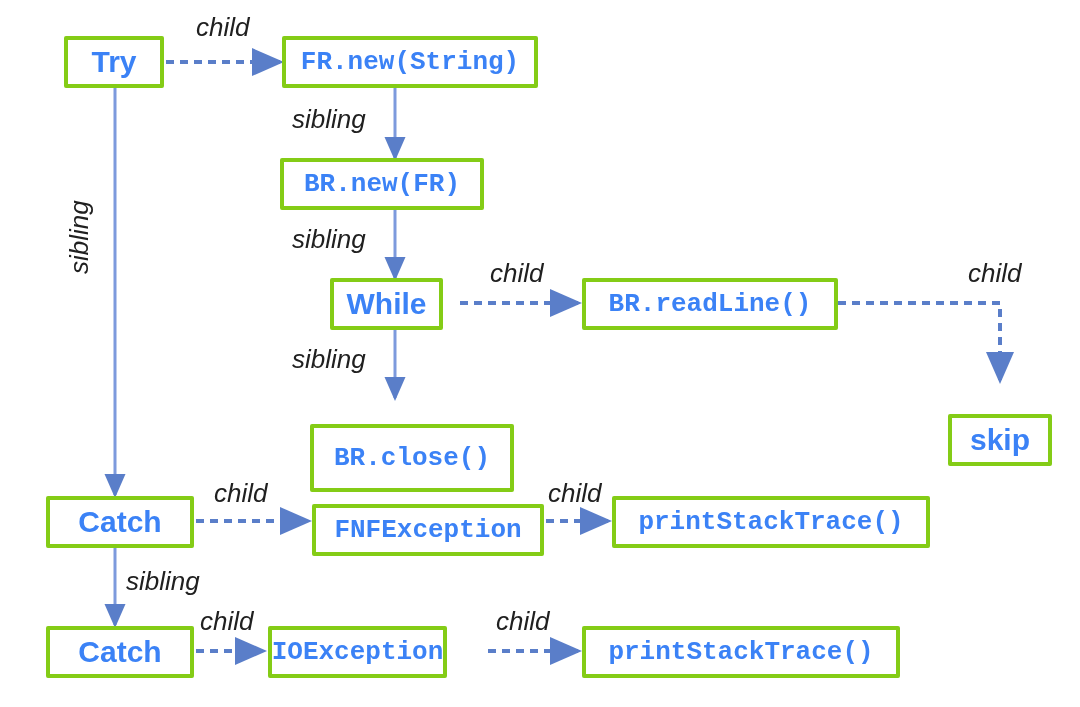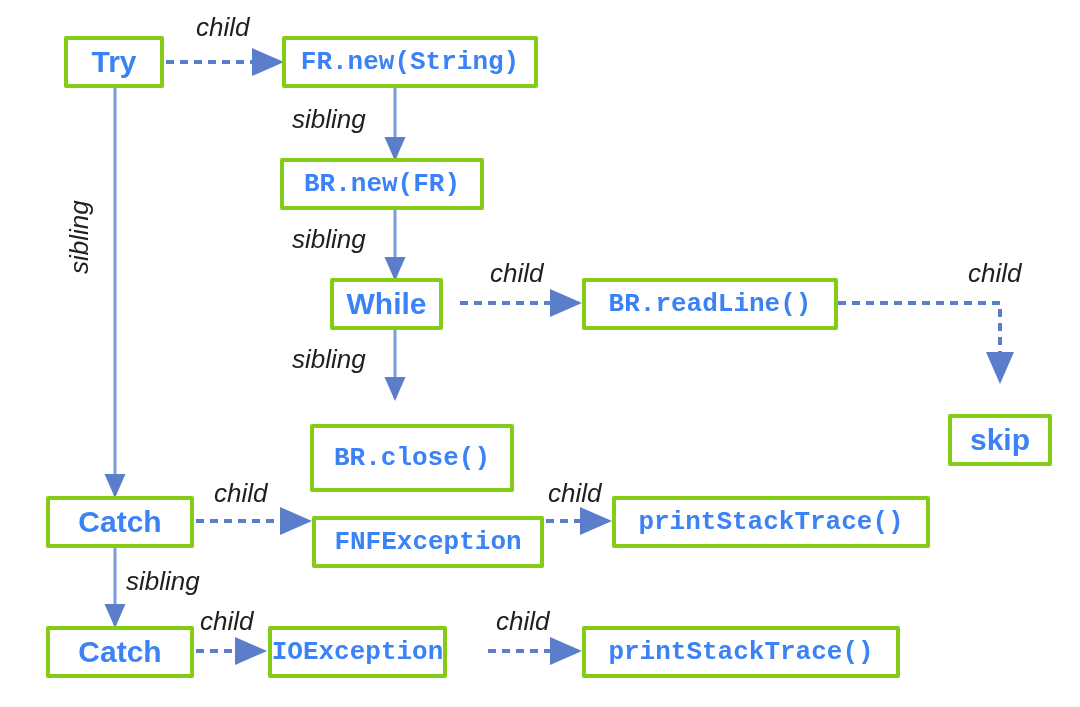--- a/index.html
+++ b/index.html
@@ -112,21 +112,21 @@
 </div>
 
 <div class="node" style="left:310px; top:398px; width:204px; height:68px;margin-top:26px;">
   <span class="label mono">BR.close()</span>
 </div>
 
 <div class="node" style="left:46px; top:496px; width:148px; height:52px;">
   <span class="label bold-sans">Catch</span>
 </div>
 
-<div class="node" style="left:312px; top:516px; width:232px; height:52px;text-align:right;">
+<div class="node" style="left:312px; top:504px; width:232px; height:52px;text-align:right;">
   <span class="label mono">FNFException</span>
 </div>
 
 <div class="node" style="left:612px; top:496px; width:318px; height:52px;">
   <span class="label mono">printStackTrace()</span>
 </div>
 
 <div class="node" style="left:46px; top:626px; width:148px; height:52px;">
   <span class="label bold-sans">Catch</span>
 </div>

